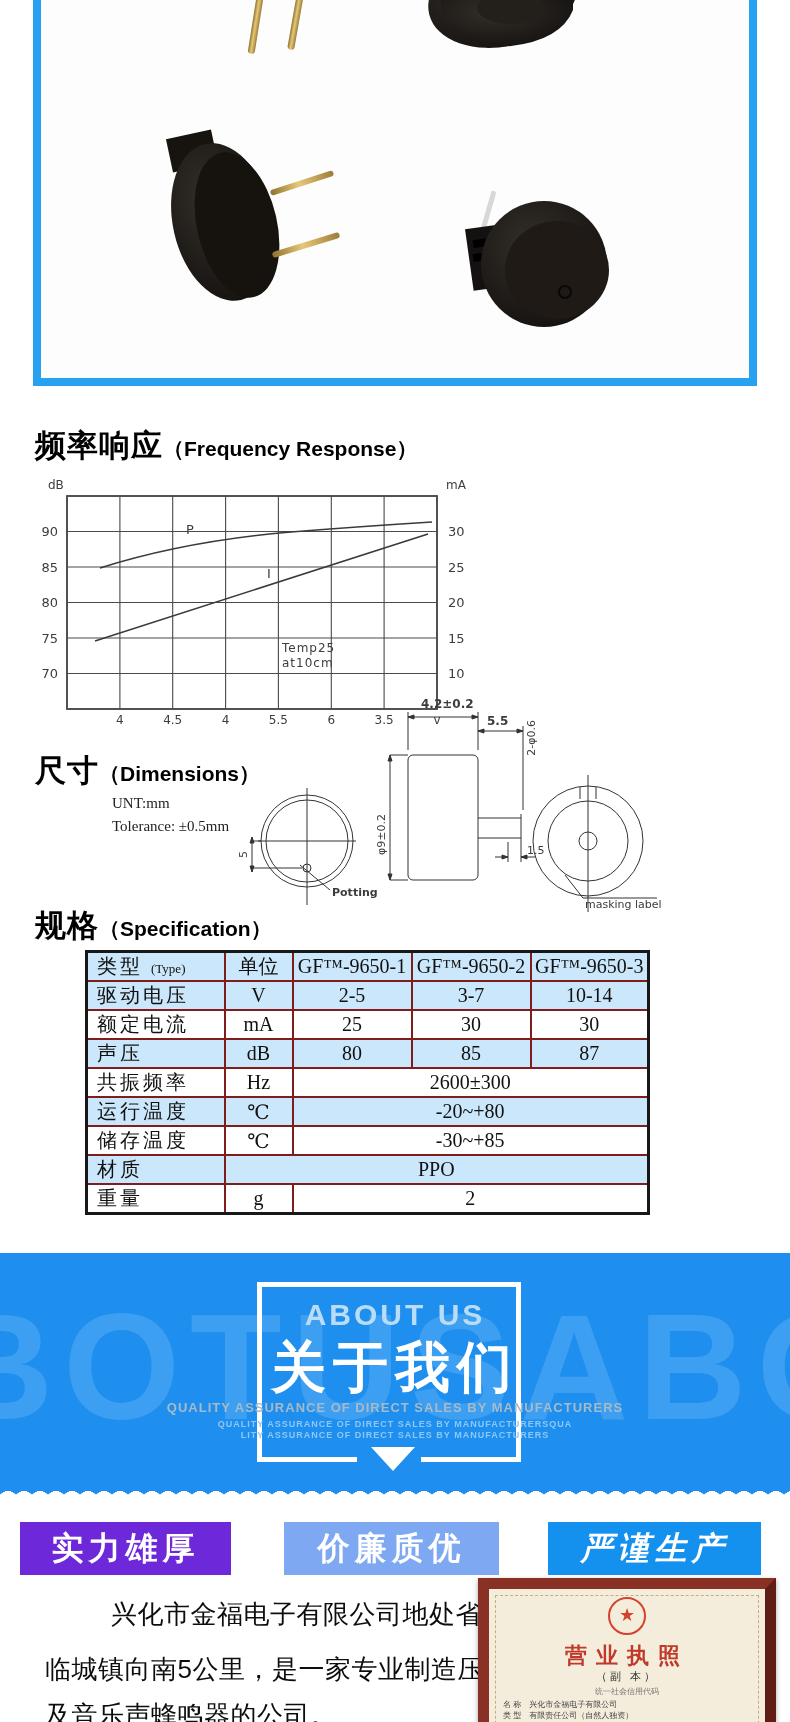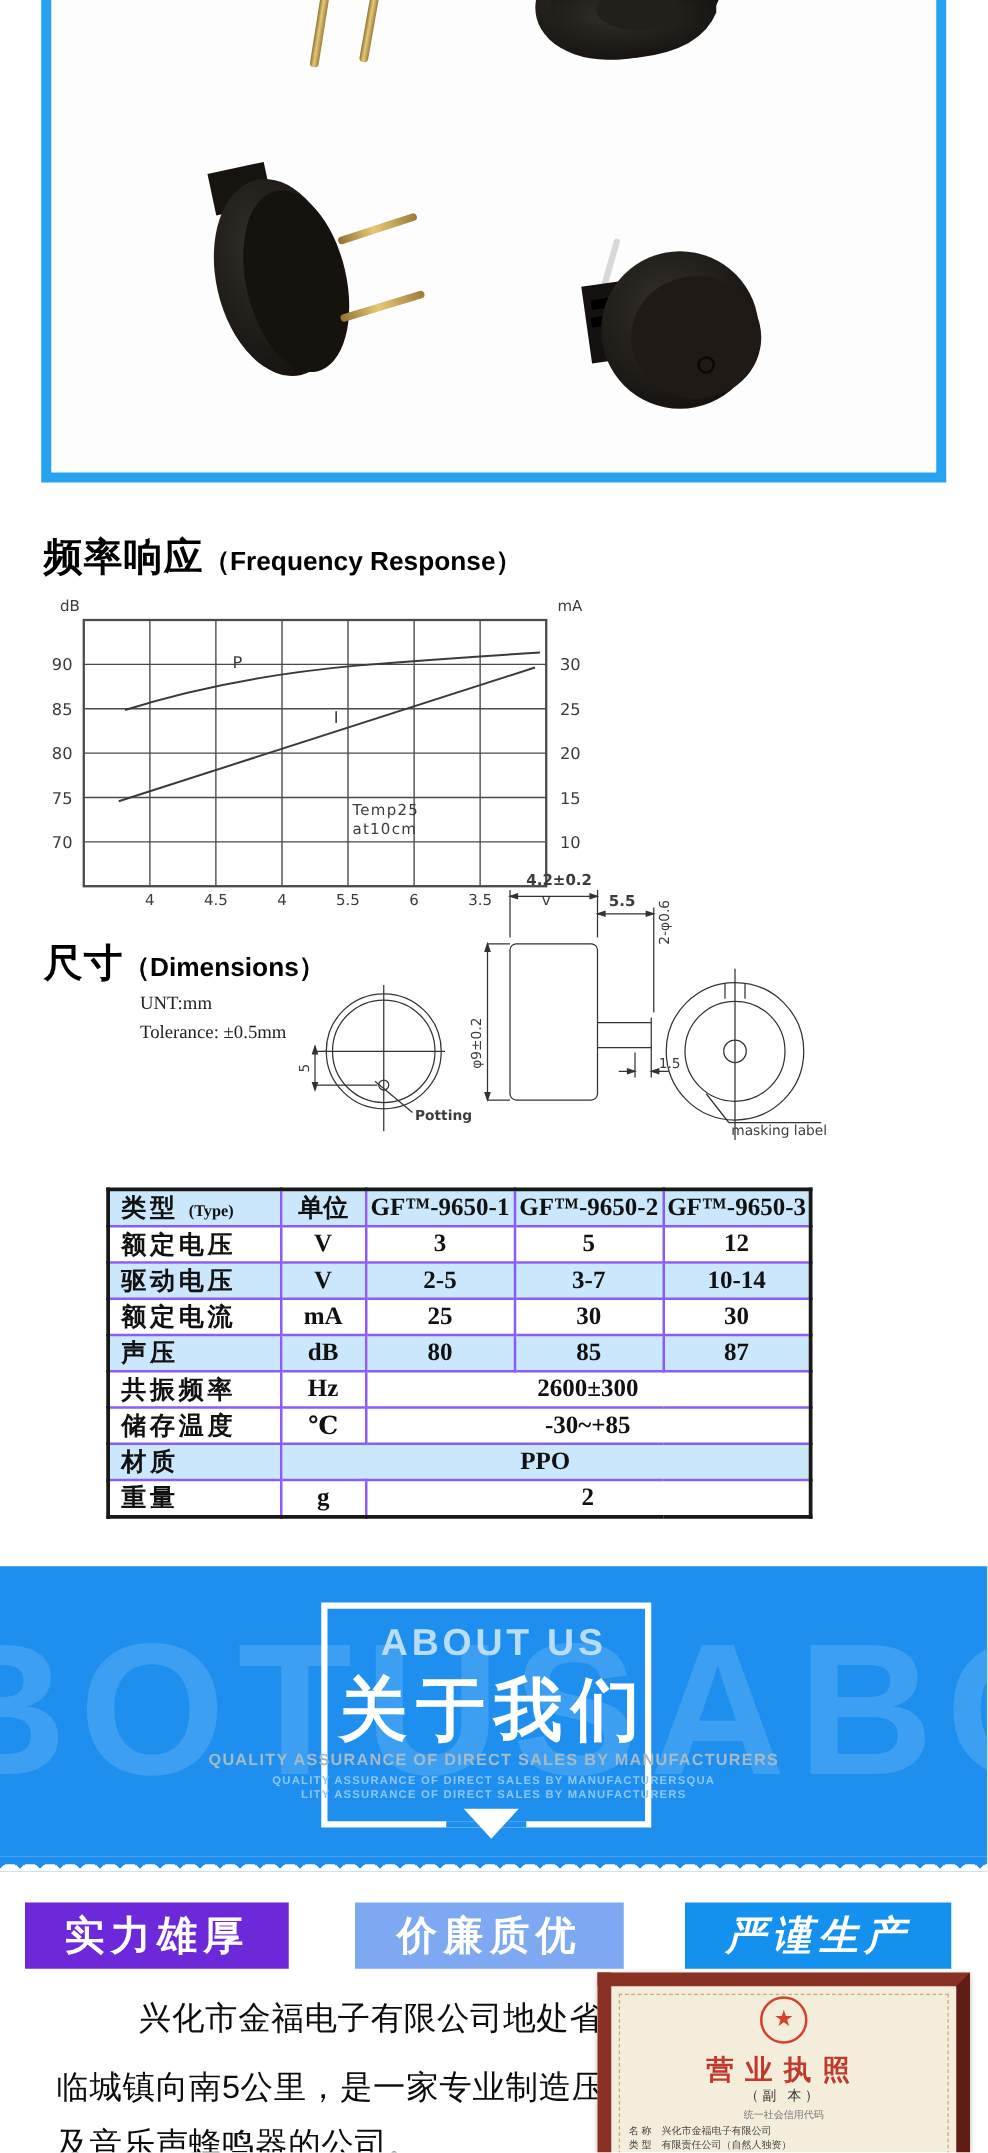--- a/index.html
+++ b/index.html
@@ -20,22 +20,22 @@
             font-size:15px;color:#222;}
 
   
   .chart-svg{position:absolute;left:30px;top:445px;}
   .dims-svg{position:absolute;left:225px;top:690px;}
   .tech-text{font-family:"DejaVu Sans",sans-serif;fill:#3c3c3c;}
 
   
   table.spec{position:absolute;left:85px;top:950px;border-collapse:collapse;
              font-family:"Liberation Serif","DejaVu Serif",serif;table-layout:fixed;}
-  table.spec th,table.spec td{border:2px solid #8b5cf6;height:27px;padding:0;
-             font-size:20px;font-weight:bold;text-align:center;overflow:hidden;white-space:nowrap;}
+  table.spec th,table.spec td{border:2px solid #7f1d1d;height:27px;padding:0;
+             font-size:20px;font-weight:normal;text-align:center;overflow:hidden;white-space:nowrap;}
   table.spec .lbl{text-align:left;padding-left:9px;letter-spacing:3px;}
   table.spec tr.blue{background:#cbe7fb;}
   table.spec tr.white{background:#ffffff;}
   table.spec{border:3px solid #181818;}
   .type-small{font-size:13px;letter-spacing:0;}
 
   
   .banner{position:absolute;left:0;top:1253px;width:790px;height:244px;background:#1e8fee;overflow:hidden;}
   .watermark{position:absolute;left:-55px;top:28px;font-size:150px;font-weight:800;
              color:#3d9ff2;letter-spacing:10px;white-space:nowrap;font-family:"Liberation Sans",sans-serif;}
@@ -235,44 +235,40 @@
     <text class="tech-text" x="196" y="18" font-size="12" font-weight="bold">4.2±0.2</text>
     <text class="tech-text" x="262" y="35" font-size="12" font-weight="bold">5.5</text>
     <text class="tech-text" x="310" y="30" font-size="11" transform="rotate(-90 310 30)" text-anchor="end">2-φ0.6</text>
     <text class="tech-text" x="160" y="165" font-size="11" transform="rotate(-90 160 165)">φ9±0.2</text>
     <text class="tech-text" x="302" y="164" font-size="11">1.5</text>
     <text class="tech-text" x="22" y="168" font-size="11" transform="rotate(-90 22 168)">5</text>
     <text class="tech-text" x="107" y="206" font-size="11" font-weight="bold">Potting</text>
     <text class="tech-text" x="360" y="218" font-size="11">masking label</text>
   </svg>
 
+  <div class="sec-head" style="top:905px;">
+    <span class="zh">规格</span><span class="en">（Specification）</span>
+  </div>
 
   <table class="spec">
     <colgroup>
         <col style="width:138px">
         <col style="width:68px">
         <col style="width:119px">
         <col style="width:119px">
         <col style="width:118px">
       </colgroup>
     <tbody>
         <tr class="blue">
       <th class="lbl"><span>类型</span> <span class="type-small">(Type)</span></th>
       <th>单位</th>
       <th>GF™-9650-1</th>
       <th>GF™-9650-2</th>
       <th>GF™-9650-3</th>
     </tr>
-    <tr class="white">
-      <td class="lbl">额定电压</td>
-          <td>V</td>
-      <td>3</td>
-          <td>5</td>
-          <td>12</td>
-    </tr>
     <tr class="blue">
       <td class="lbl">驱动电压</td>
           <td>V</td>
       <td>2-5</td>
           <td>3-7</td>
           <td>10-14</td>
     </tr>
     <tr class="white">
       <td class="lbl">额定电流</td>
           <td>mA</td>
@@ -284,20 +280,25 @@
       <td class="lbl">声压</td>
           <td>dB</td>
       <td>80</td>
           <td>85</td>
           <td>87</td>
     </tr>
     <tr class="white">
       <td class="lbl">共振频率</td>
           <td>Hz</td>
       <td colspan="3">2600±300</td>
+    </tr>
+    <tr class="blue">
+      <td class="lbl">运行温度</td>
+          <td>℃</td>
+      <td colspan="3">-20~+80</td>
     </tr>
     <tr class="white">
       <td class="lbl">储存温度</td>
           <td>℃</td>
       <td colspan="3">-30~+85</td>
     </tr>
     <tr class="blue">
       <td class="lbl">材质</td>
       <td colspan="4">PPO</td>
     </tr>

